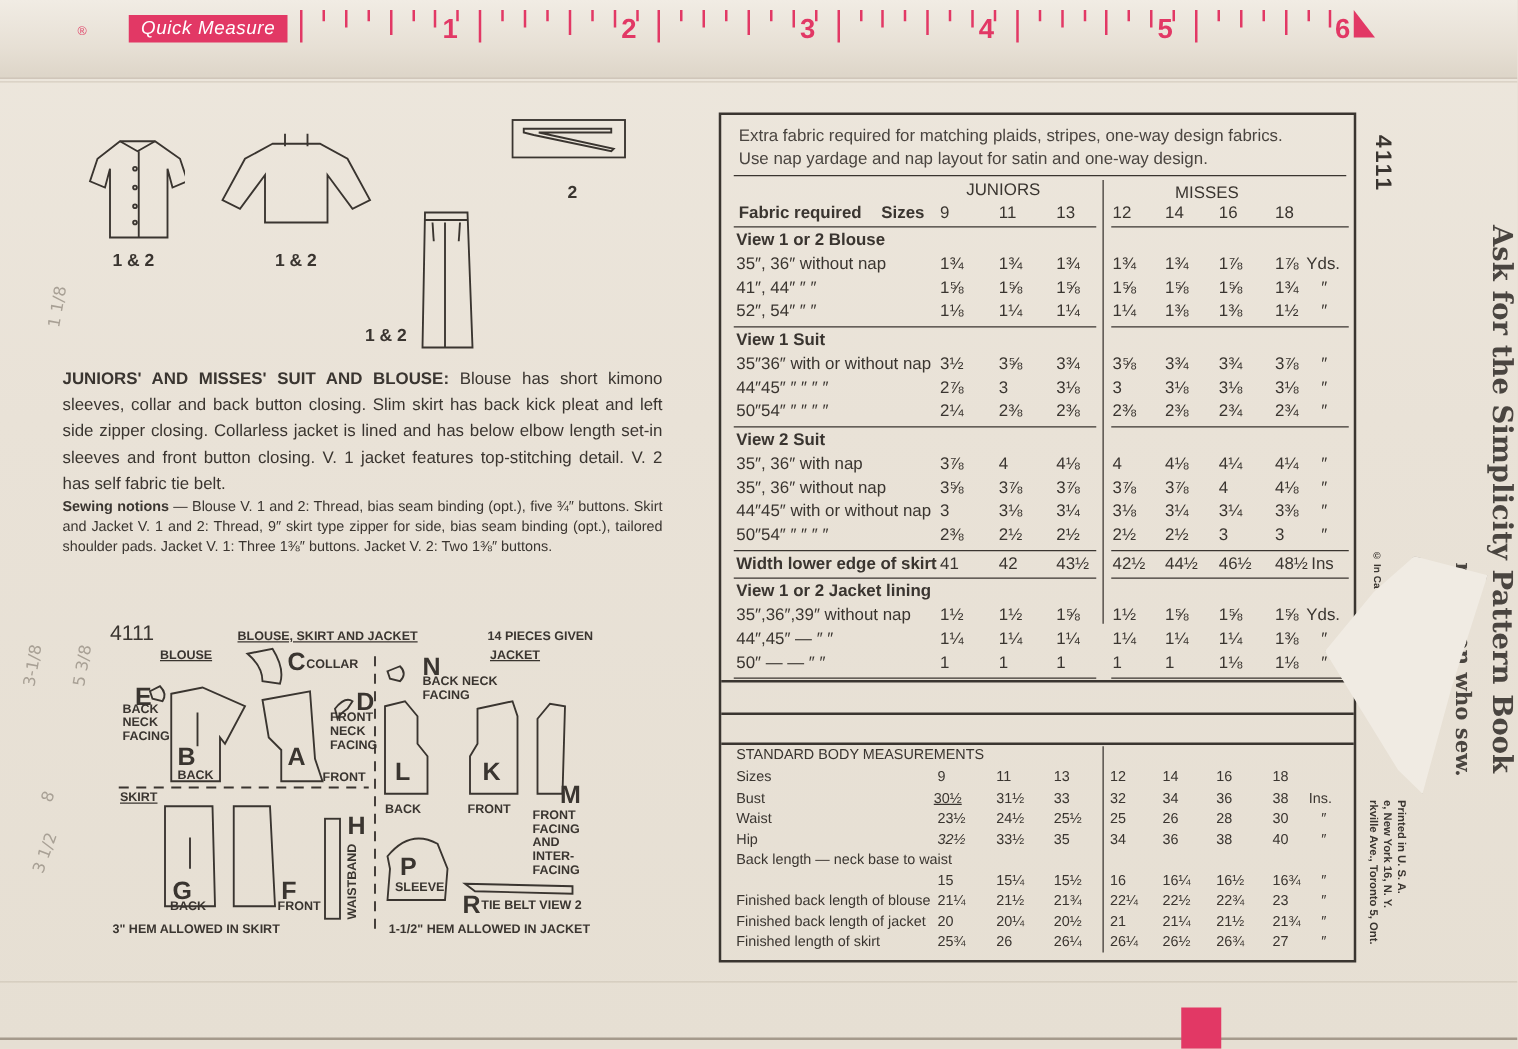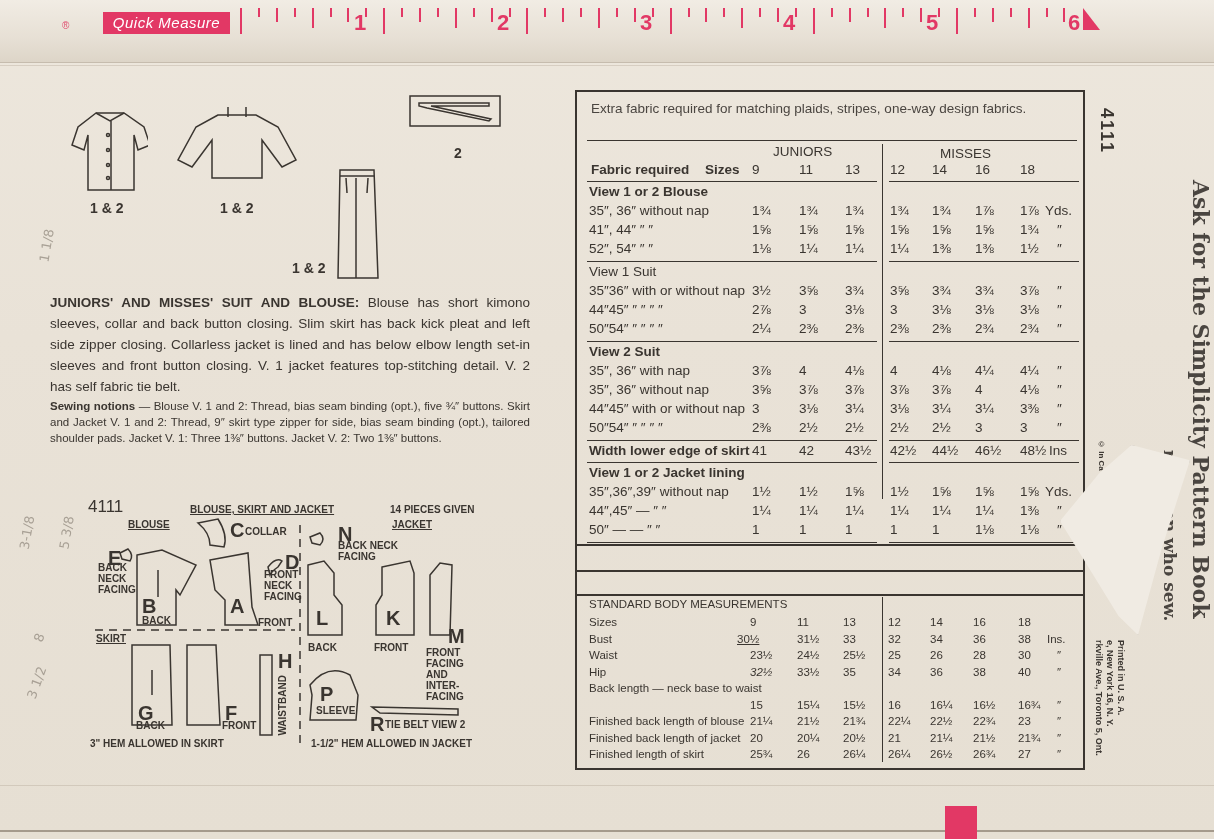--- a/index.html
+++ b/index.html
@@ -278,20 +278,21 @@
 
 <span class="pencil" style="left:30px;top:238px;transform:rotate(-80deg)">1 1/8</span>
 <span class="pencil" style="left:10px;top:525px;transform:rotate(-80deg)">3-1/8</span>
 <span class="pencil" style="left:50px;top:525px;transform:rotate(-80deg)">5 3/8</span>
 <span class="pencil" style="left:35px;top:630px;transform:rotate(-70deg)">8</span>
 <span class="pencil" style="left:20px;top:675px;transform:rotate(-70deg)">3 1/2</span>
 
 <div class="table-box">
   <div class="t-note">
     <div>Extra fabric required for matching plaids, stripes, one-way design fabrics.</div>
+    <div>Use nap yardage and nap layout for satin and one-way design.</div>
   </div>
   <div class="hline" style="left:10px;top:48px;width:490px"></div>
   <div class="vline" style="left:305px;top:52px;height:355px"></div>
   <div class="vline" style="left:305px;top:505px;height:165px"></div>
 
   <div class="trow" style="top:52px;left:196px">JUNIORS</div>
   <div class="trow" style="top:54px;left:363px">MISSES</div>
   <div class="trow sec" style="top:70px">Fabric required</div>
   <div class="trow sec" style="top:70px;left:128px">Sizes</div>
   <div id="size-header">
@@ -329,21 +330,21 @@
       <span class="trow" style="left: 175px; top: 149px;">1⅛</span>
       <span class="trow" style="left: 222px; top: 149px;">1¼</span>
       <span class="trow" style="left: 268px; top: 149px;">1¼</span>
       <span class="trow" style="left: 313px; top: 149px;">1¼</span>
       <span class="trow" style="left: 355px; top: 149px;">1⅜</span>
       <span class="trow" style="left: 398px; top: 149px;">1⅜</span>
       <span class="trow" style="left: 443px; top: 149px;">1½</span>
       <span class="trow" style="left: 480px; top: 149px;">″</span>
       <div class="hline" style="left: 10px; top: 169px; width: 290px;"></div>
       <div class="hline" style="left: 312px; top: 169px; width: 190px;"></div>
-      <span class="trow" style="left: 12px; top: 172px; font-weight: normal;">View 1  Suit</span>
+      <span class="trow" style="left: 12px; top: 172px; font-weight: bold;">View 1  Suit</span>
       <span class="trow" style="left: 12px; top: 191px;">35″36″ with or without nap</span>
       <span class="trow" style="left: 175px; top: 191px;">3½</span>
       <span class="trow" style="left: 222px; top: 191px;">3⅝</span>
       <span class="trow" style="left: 268px; top: 191px;">3¾</span>
       <span class="trow" style="left: 313px; top: 191px;">3⅝</span>
       <span class="trow" style="left: 355px; top: 191px;">3¾</span>
       <span class="trow" style="left: 398px; top: 191px;">3¾</span>
       <span class="trow" style="left: 443px; top: 191px;">3⅞</span>
       <span class="trow" style="left: 480px; top: 191px;">″</span>
       <span class="trow" style="left: 12px; top: 210px;">44″45″  ″  ″   ″   ″</span>
@@ -455,21 +456,21 @@
   <div id="body-rows">
       <span class="trow small" style="left: 12px; top: 524px;">Sizes</span>
       <span class="trow small" style="left: 173px; top: 524px;">9</span>
       <span class="trow small" style="left: 220px; top: 524px;">11</span>
       <span class="trow small" style="left: 266px; top: 524px;">13</span>
       <span class="trow small" style="left: 311px; top: 524px;">12</span>
       <span class="trow small" style="left: 353px; top: 524px;">14</span>
       <span class="trow small" style="left: 396px; top: 524px;">16</span>
       <span class="trow small" style="left: 441px; top: 524px;">18</span>
       <span class="trow small" style="left: 12px; top: 540.5px;">Bust</span>
-      <span class="trow small" style="left: 160px; top: 540.5px; text-decoration: underline;">30½</span>
+      <span class="trow small" style="left: 170px; top: 540.5px; text-decoration: underline;">30½</span>
       <span class="trow small" style="left: 220px; top: 540.5px;">31½</span>
       <span class="trow small" style="left: 266px; top: 540.5px;">33</span>
       <span class="trow small" style="left: 311px; top: 540.5px;">32</span>
       <span class="trow small" style="left: 353px; top: 540.5px;">34</span>
       <span class="trow small" style="left: 396px; top: 540.5px;">36</span>
       <span class="trow small" style="left: 441px; top: 540.5px;">38</span>
       <span class="trow small" style="left: 470px; top: 540.5px;">Ins.</span>
       <span class="trow small" style="left: 12px; top: 557px;">Waist</span>
       <span class="trow small" style="left: 173px; top: 557px;">23½</span>
       <span class="trow small" style="left: 220px; top: 557px;">24½</span>

